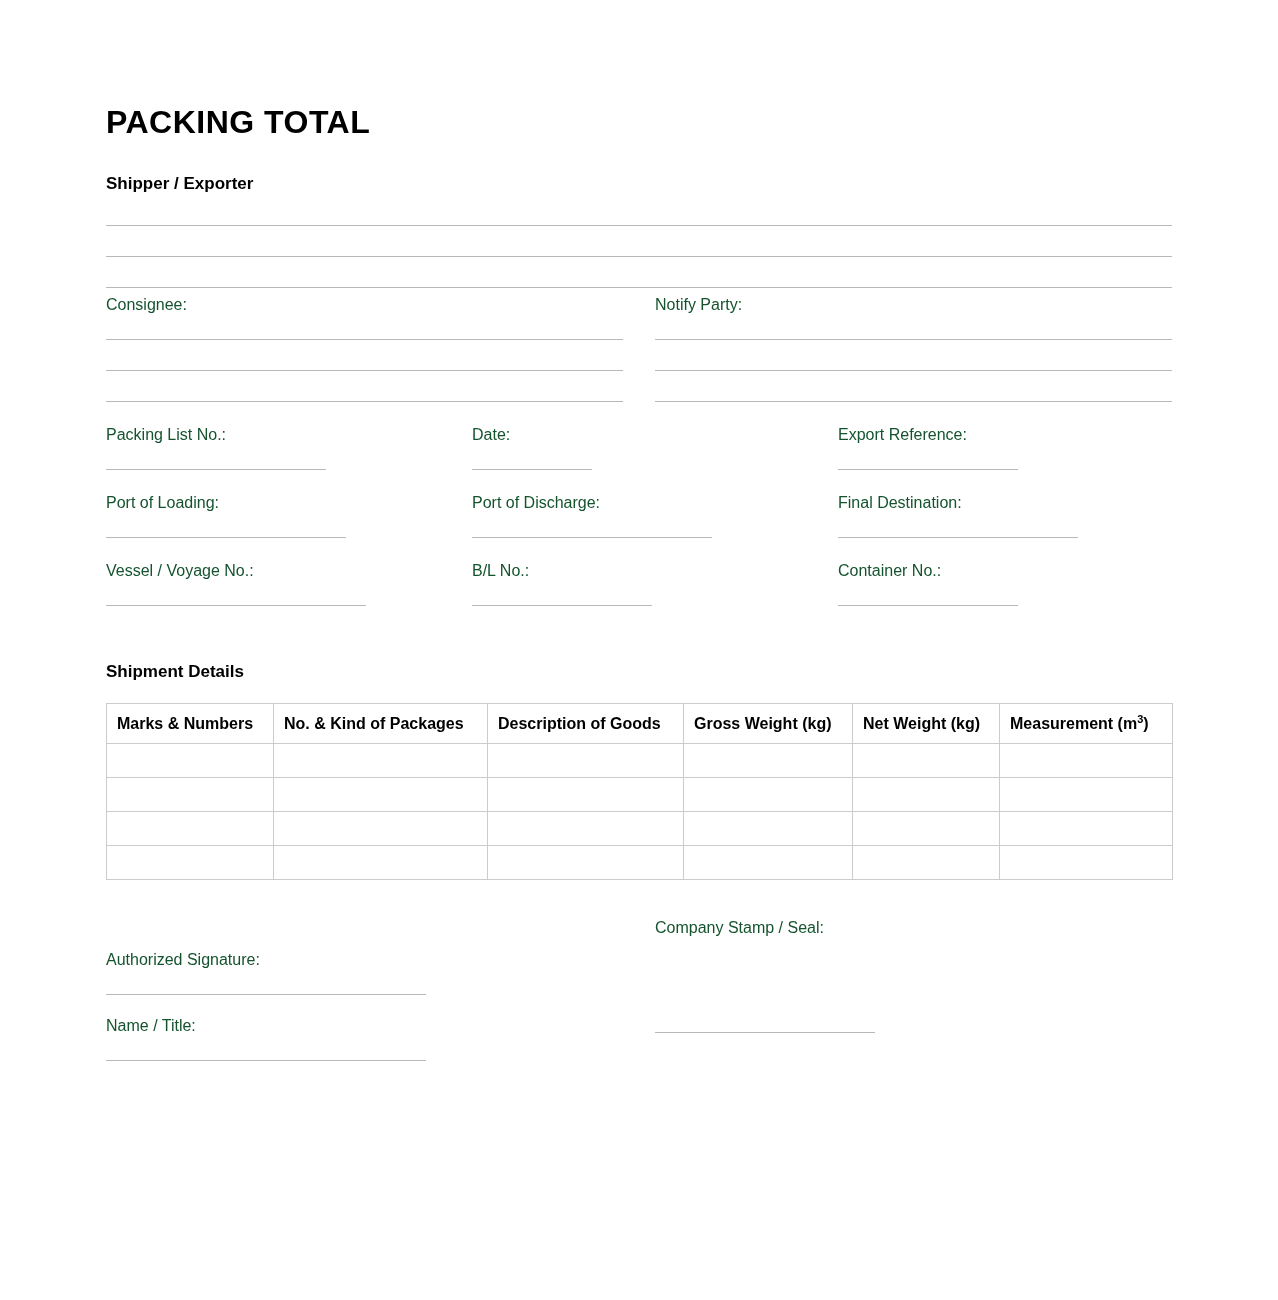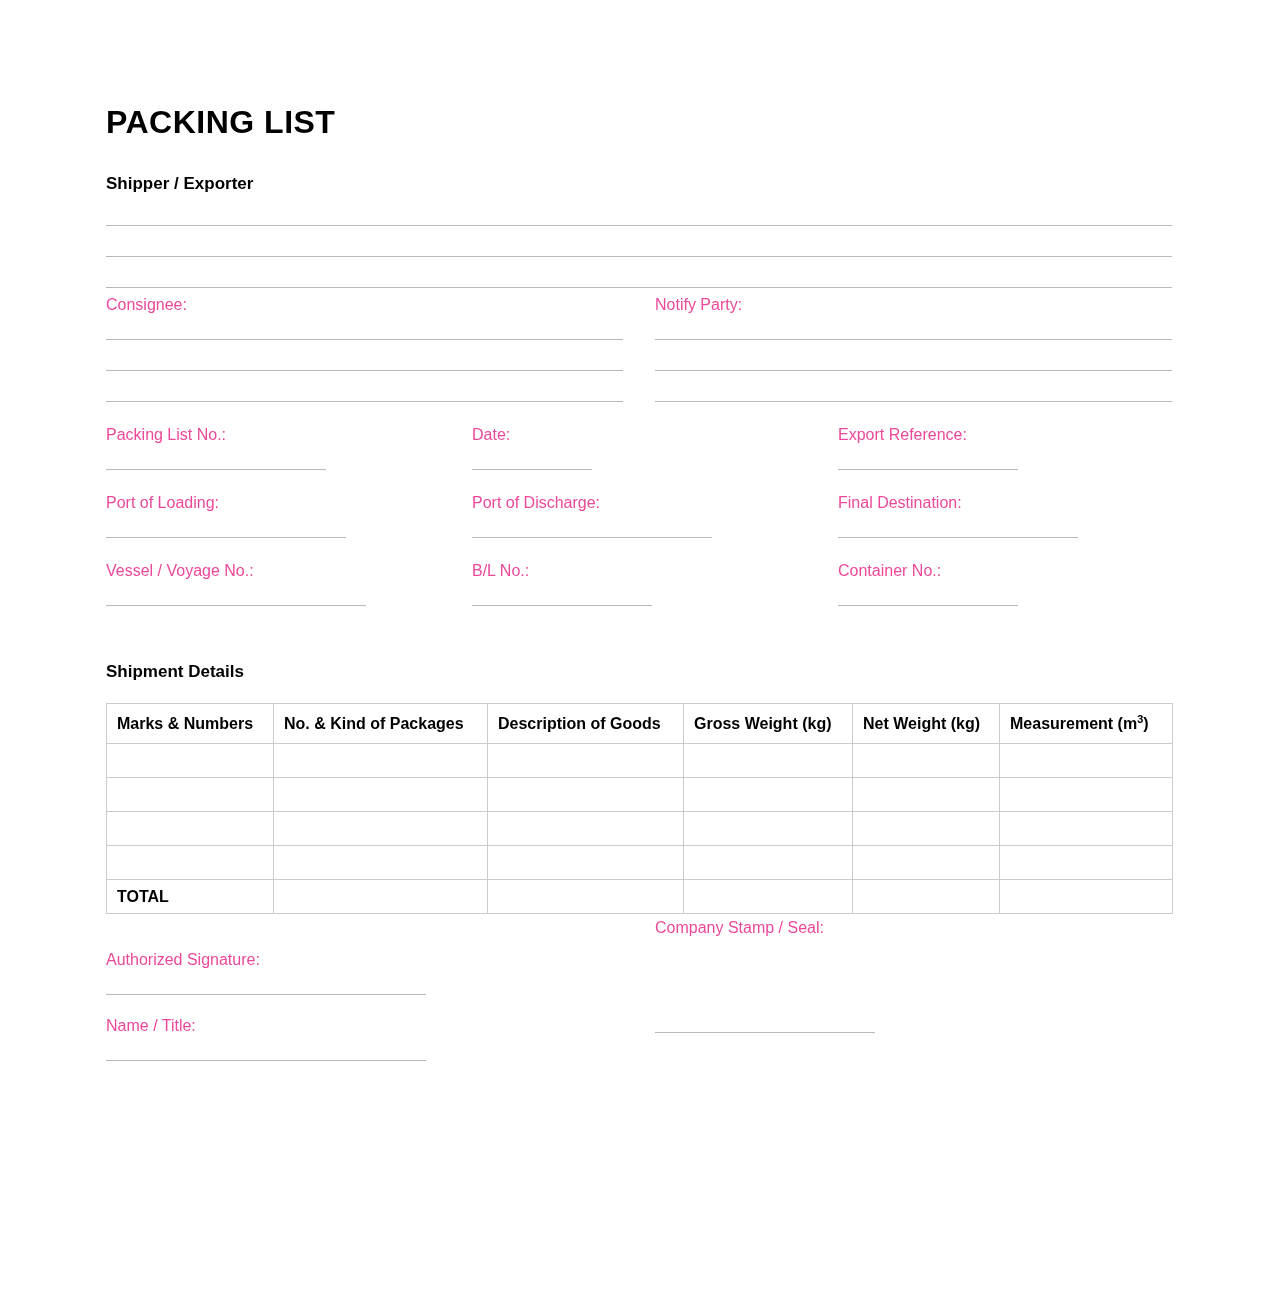--- a/index.html
+++ b/index.html
@@ -1,32 +1,32 @@
 <!DOCTYPE html>
 <html><head>
   <meta charset="utf-8">
   <style>
     html, body { margin: 0; padding: 0; background: #ffffff; }
     body { width: 1278px; height: 1300px; position: relative; font-family: "Liberation Sans", sans-serif; color: #000; }
     .abs { position: absolute; }
     .title { left: 106px; top: 103px; font-size: 32px; font-weight: bold; letter-spacing: 0.5px; line-height: 38px; white-space: nowrap; }
     .section { font-size: 17px; font-weight: bold; line-height: 20px; white-space: nowrap; }
-    .label { font-size: 16px; line-height: 20px; white-space: nowrap; color: #ec4899; }
+    .label { font-size: 16px; line-height: 20px; white-space: nowrap; color: #14532d; }
     .line { height: 0; border-top: 1px solid #b8b8b8; }
     table.grid { position: absolute; left: 106px; top: 703px; width: 1066px; border-collapse: collapse; table-layout: fixed; padding-left: 36px; }
     table.grid th, table.grid td { border: 1px solid #cccccc; padding: 0 10px; text-align: left; font-family: "Liberation Sans", sans-serif; }
     table.grid th { height: 39px; font-size: 16px; font-weight: bold; white-space: nowrap; }
     table.grid td { height: 33px; font-size: 16px; }
     table.grid td.total { font-weight: bold; }
     sup { font-size: 11px; line-height: 0; }
   </style>
 </head>
 <body>
 
-<div class="abs title">PACKING LIST</div>
+<div class="abs title">PACKING TOTAL</div>
 
 <div class="abs section" style="left:106px; top:174px;">Shipper / Exporter</div>
 <div class="abs line" style="left:106px; top:225px; width:1066px;"></div>
 <div class="abs line" style="left:106px; top:256px; width:1066px;"></div>
 <div class="abs line" style="left:106px; top:287px; width:1066px;"></div>
 
 <div class="abs label" style="left:106px; top:295px;">Consignee:</div>
 <div class="abs line" style="left:106px; top:339px; width:517px;"></div>
 <div class="abs line" style="left:106px; top:370px; width:517px;"></div>
 <div class="abs line" style="left:106px; top:401px; width:517px;"></div>
@@ -110,28 +110,20 @@
       <td></td>
     </tr>
     <tr>
       <td></td>
       <td></td>
       <td></td>
       <td></td>
       <td></td>
       <td></td>
     </tr>
-    <tr>
-      <td class="total">TOTAL</td>
-      <td></td>
-      <td></td>
-      <td></td>
-      <td></td>
-      <td></td>
-    </tr>
   </tbody>
 </table>
 
 <div class="abs label" style="left:106px; top:950px;text-align:center;">Authorized Signature:</div>
 <div class="abs line" style="left:106px; top:994px; width:320px;"></div>
 
 <div class="abs label" style="left:106px; top:1016px;">Name / Title:</div>
 <div class="abs line" style="left:106px; top:1060px; width:320px;"></div>
 
 <div class="abs label" style="left:655px; top:918px;">Company Stamp / Seal:</div>

